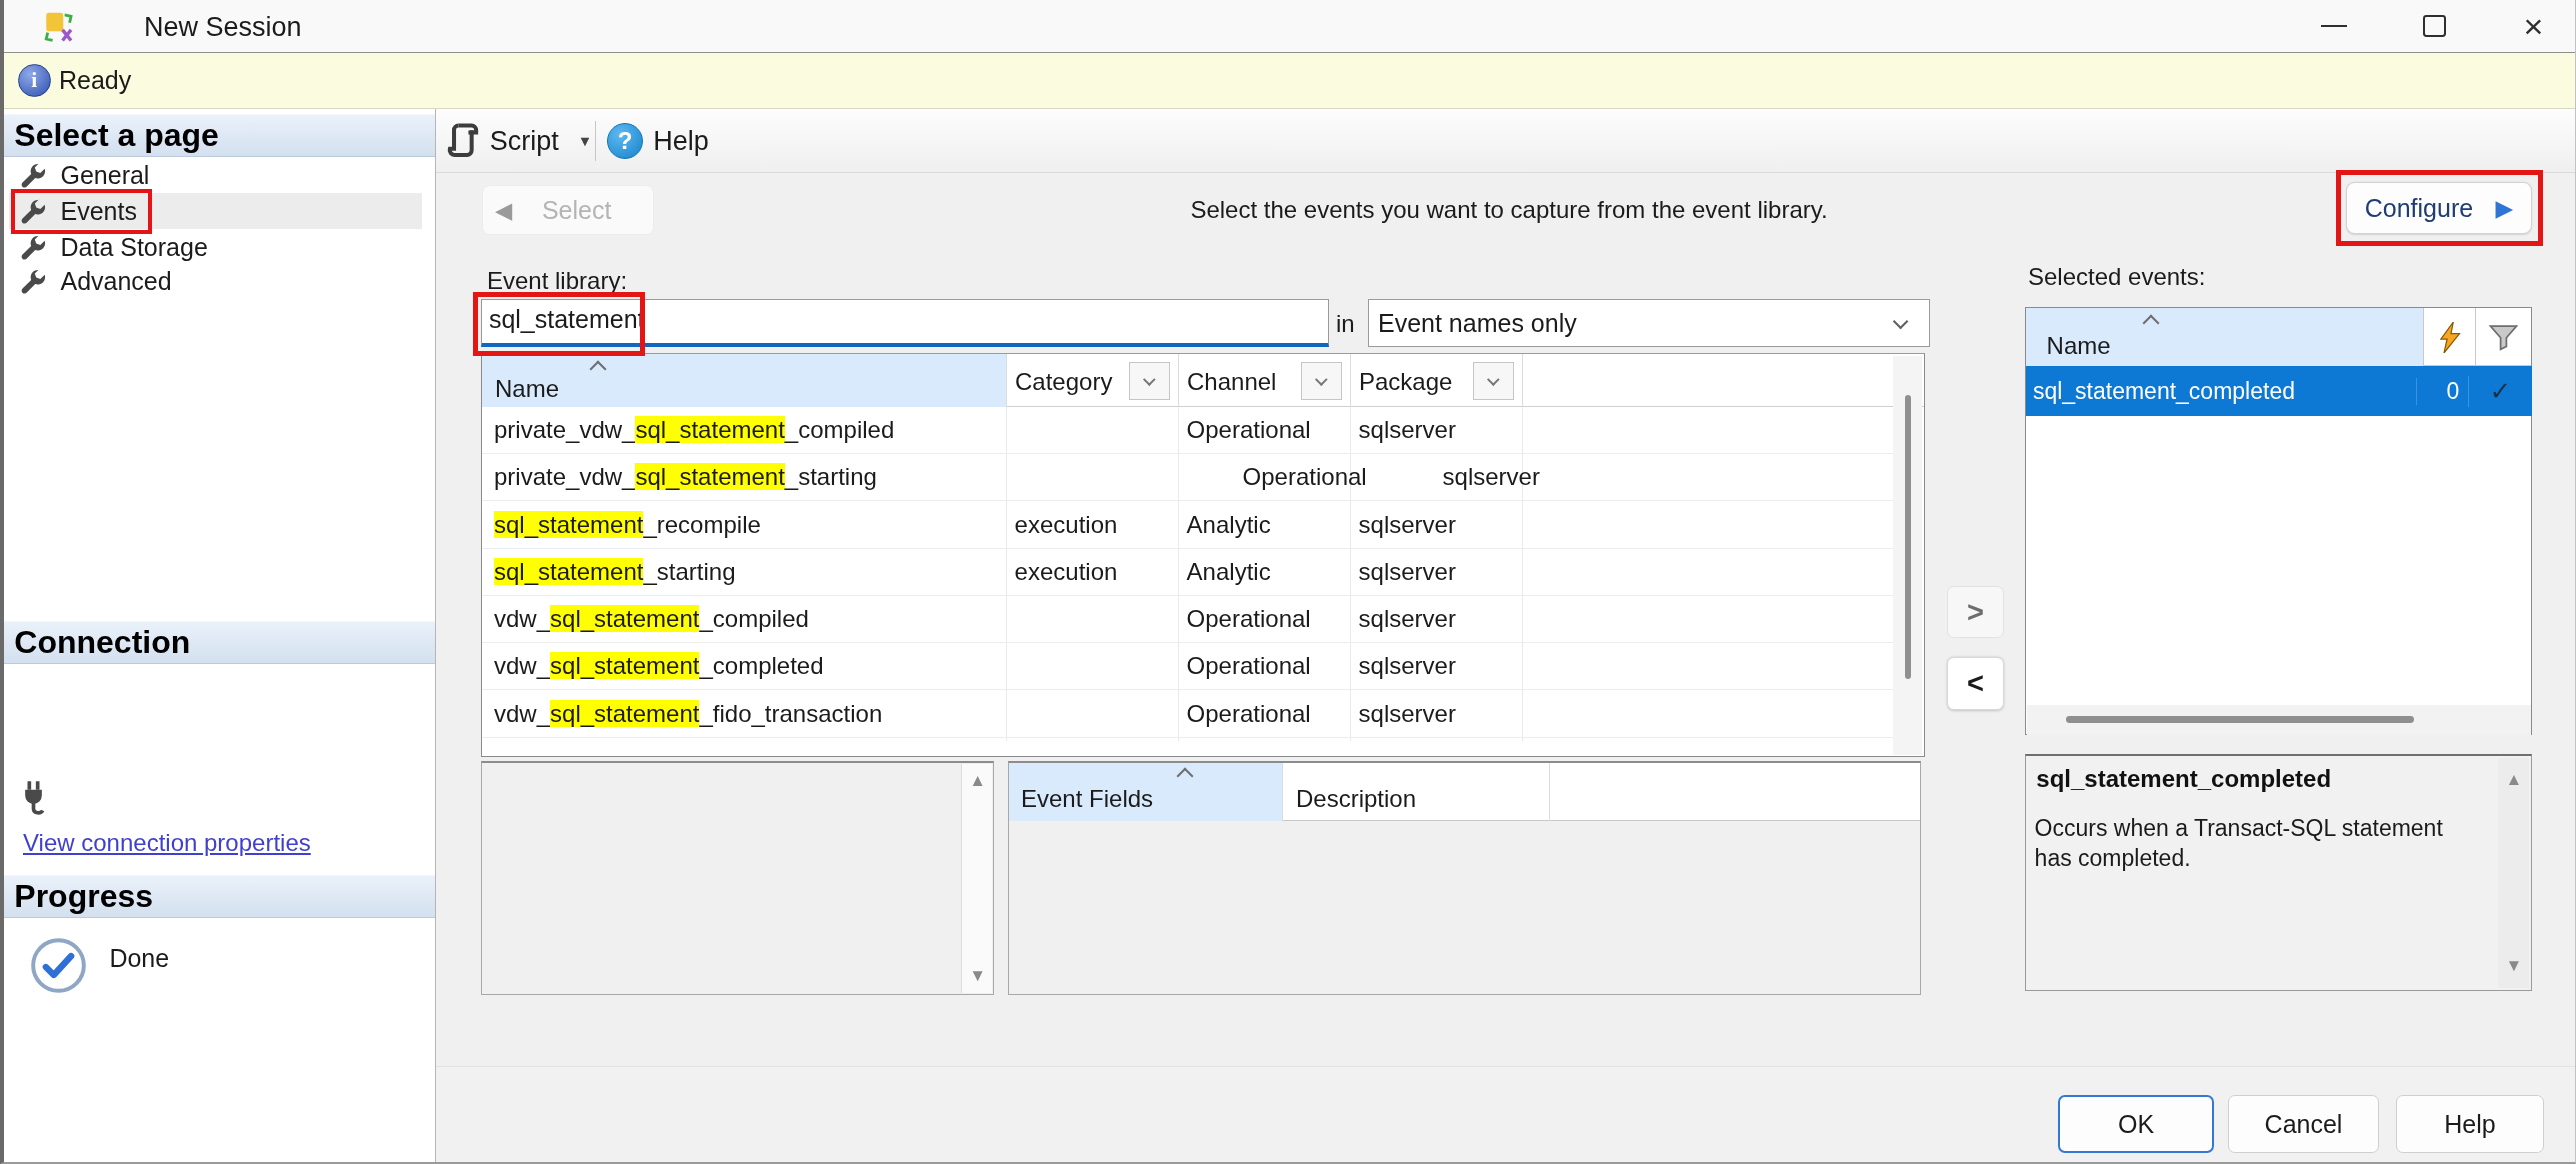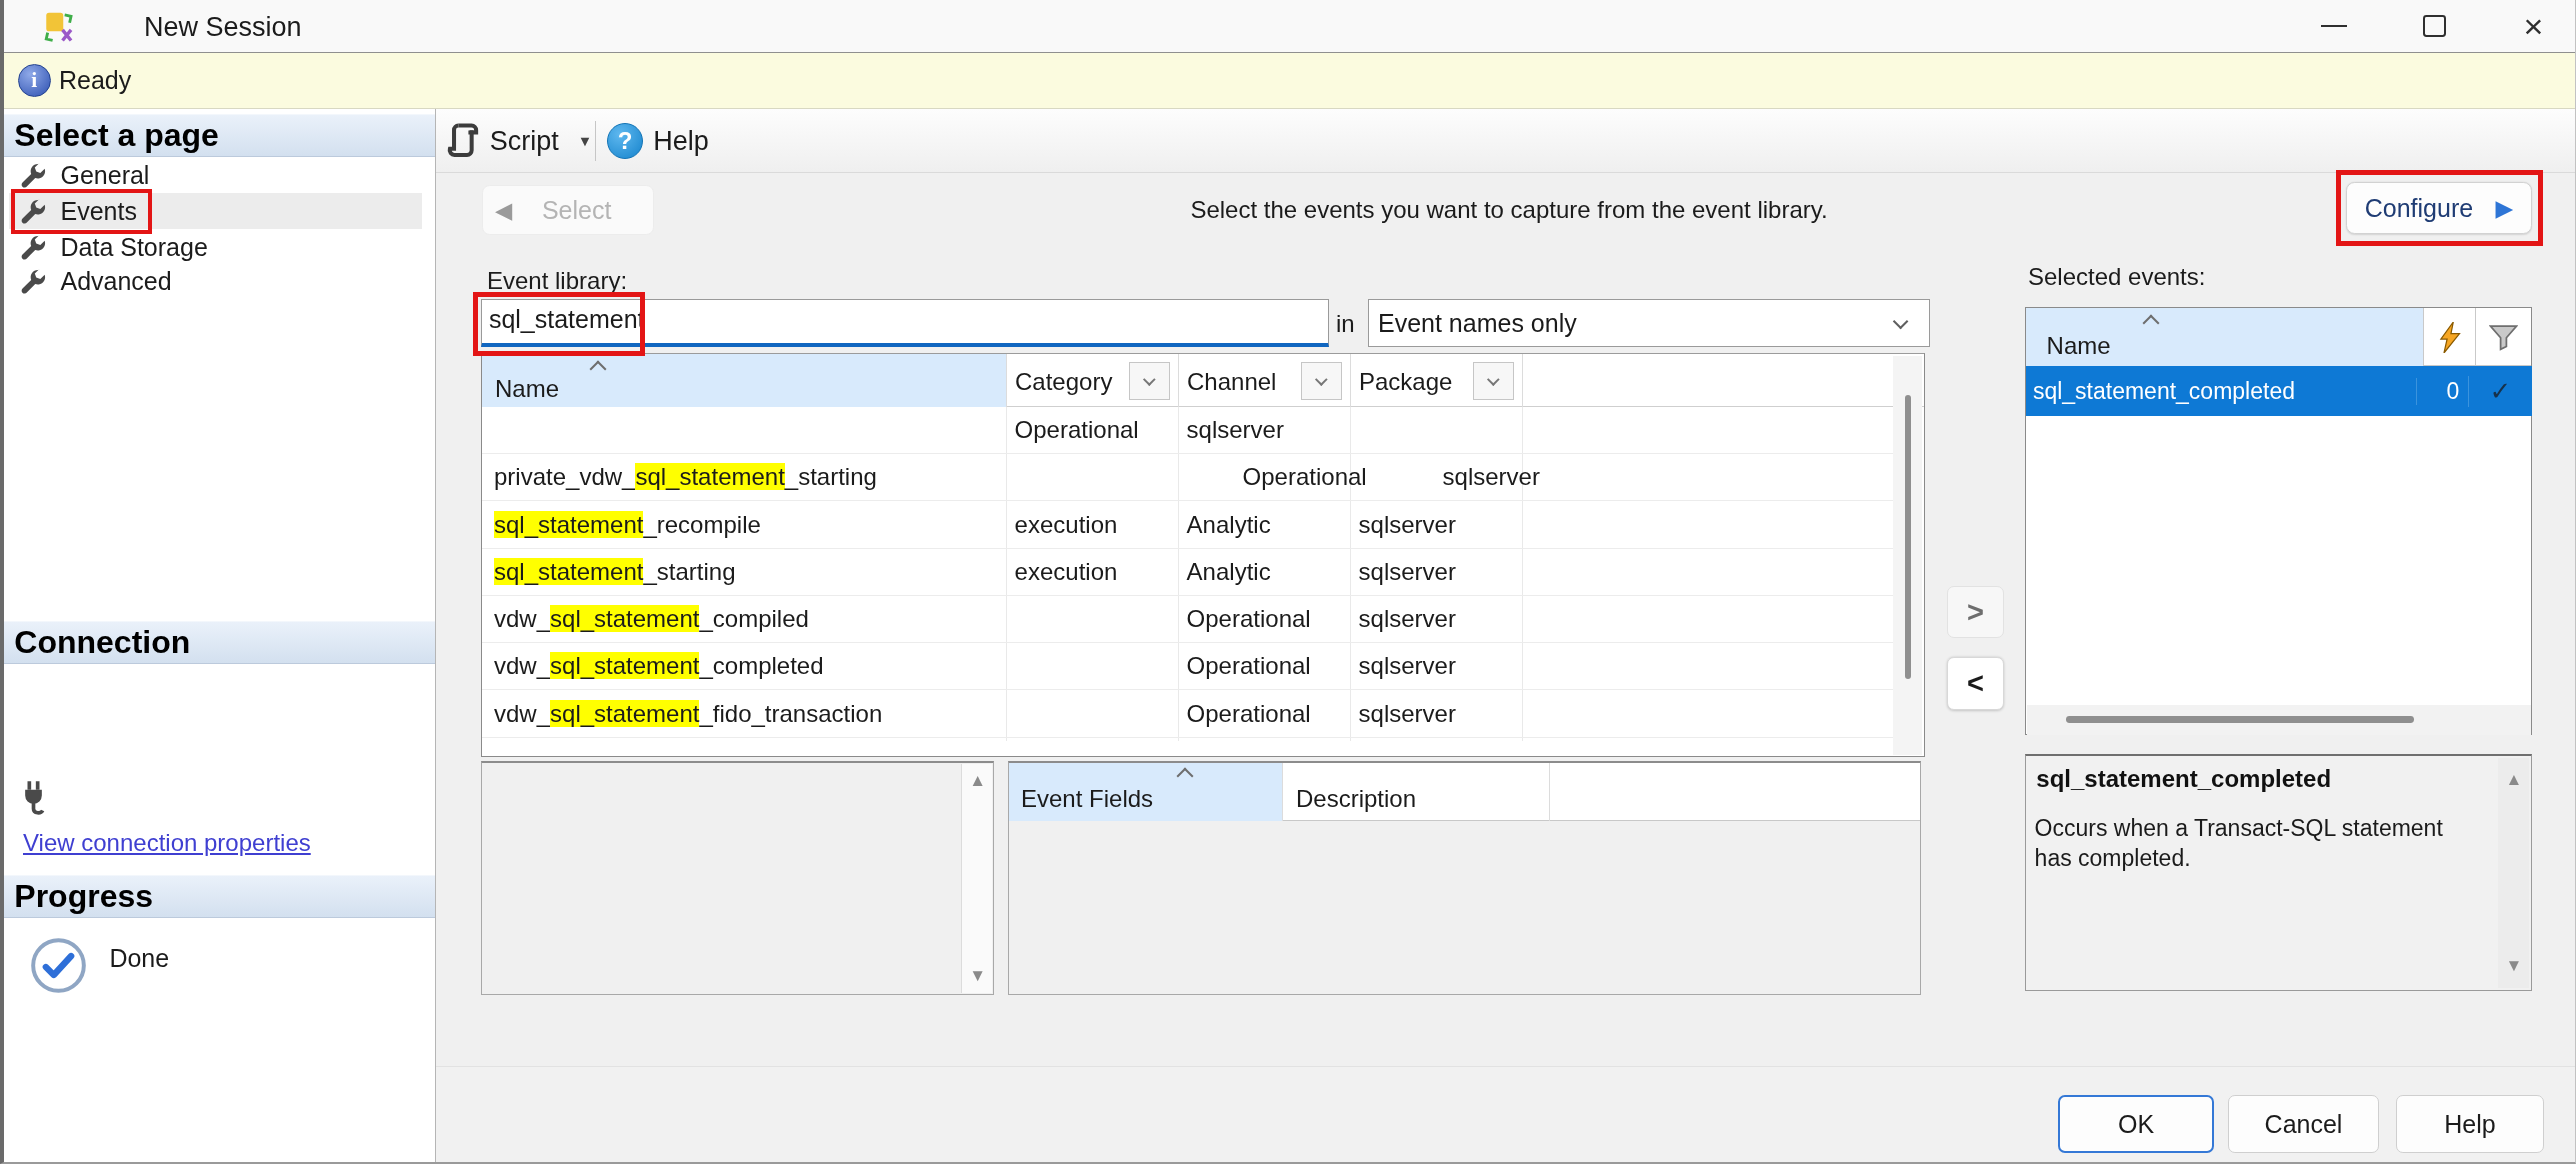--- a/index.html
+++ b/index.html
@@ -251,20 +251,21 @@
       <div class="hcol-line" style="left:868px;"></div>
         <div class="hcol-line" style="left:1040px;"></div>
     </div>
     <div class="lib-body">
       <div class="col-line" style="left:524px;"></div>
         <div class="col-line" style="left:696px;"></div>
       <div class="col-line" style="left:868px;"></div>
         <div class="col-line" style="left:1040px;"></div>
 
       <div class="lib-row" style="top:0px;">
+        <div class="ncell"><span>private_vdw_</span><span class="hl">sql_statement</span><span>_compiled</span></div>
         <div class="ocell"></div>
         <div class="ocell">Operational</div>
         <div class="ocell">sqlserver</div>
           <div></div>
       </div>
       <div class="lib-row" style="top:47px;gap:28px;">
         <div class="ncell"><span>private_vdw_</span><span class="hl">sql_statement</span><span>_starting</span></div>
         <div class="ocell"></div>
         <div class="ocell">Operational</div>
         <div class="ocell">sqlserver</div>

